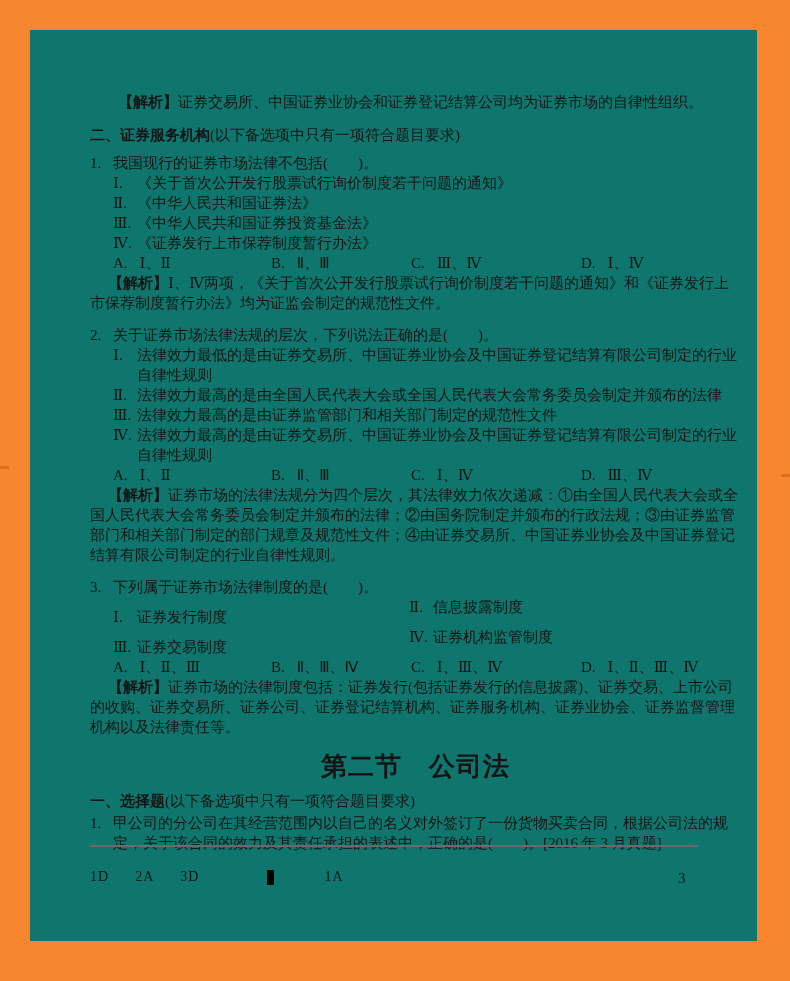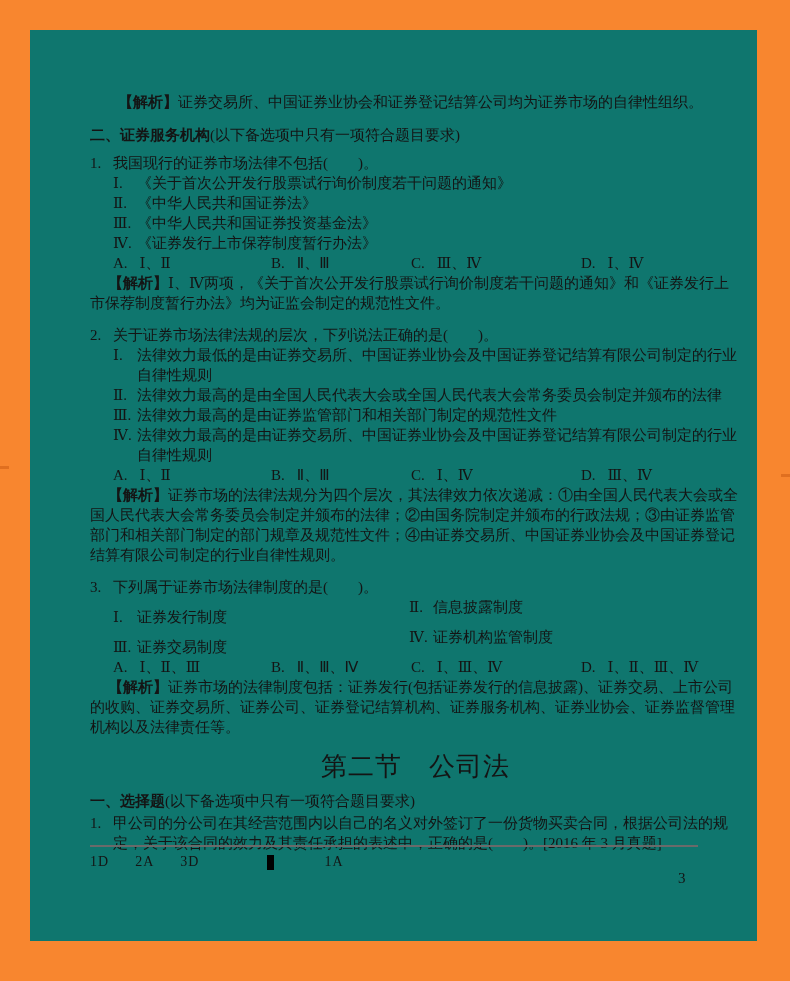--- a/index.html
+++ b/index.html
@@ -32,28 +32,28 @@
   .opt2col{display:flex;padding-left:23px;}
   .opt2col .col1{width:272px;margin-top:10px;}
   .opt2col .opt{padding-left:24px;}
   .choices{display:flex;padding-left:23px;}
   .choices .c1{width:158px;}
   .choices .c2{width:140px;font-family:Liberation Serif, serif;}
   .choices .c3{width:170px;}
   .choices .c4{flex:1;}
   .choices .clabel{margin-right:12px;}
   .chapter-title{
-    font-weight:normal;text-align:center;
+    font-weight:bold;text-align:center;
     font-size:26px;line-height:32px;letter-spacing:1px;
     margin:14px 0 8px 0;
   }
   .footer{
     position:absolute;left:60px;top:815px;width:608px;
     border-top:2px solid #6a6a6a;
-    padding-top:7px;display:flex;align-items:center;
+    padding-top:22px;display:flex;align-items:center;
     font-size:14px;letter-spacing:1px;
   }
   .footer .ans{margin-right:26px;}
   .footer .bar{width:7px;height:15px;background:#000;margin-left:42px;margin-right:0;}
   .footer .ans2{margin-left:50px;}
   .pagenum{position:absolute;left:648px;top:840px;font-size:15px;}
 </style>
 </head>
 <body style="background: rgb(248, 134, 47);">
 

